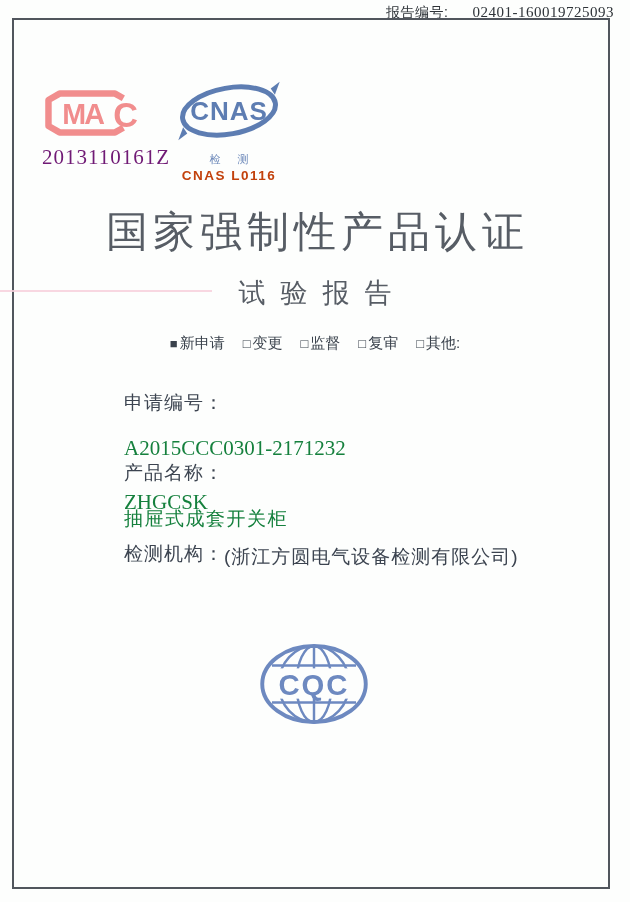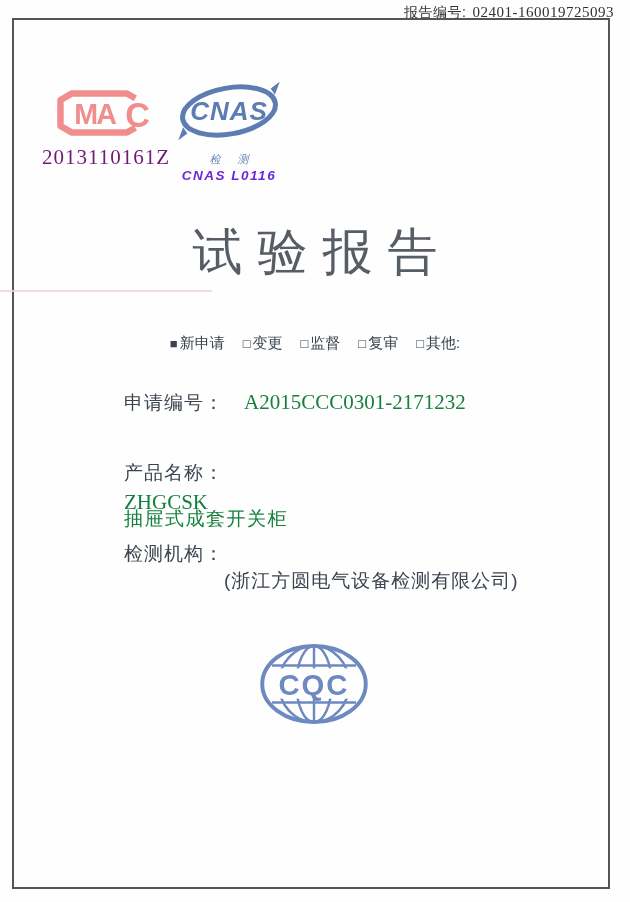--- a/index.html
+++ b/index.html
@@ -8,75 +8,75 @@
     position:relative;
     background:#fdfefd;
     font-family:"Liberation Sans", sans-serif;
     overflow:hidden;
     color:#3d4650;
   }
   
   .report-no {
     position:absolute; top:4px; right:16px;
     font-size:14px; color:#2e3338; letter-spacing:0.5px;
-    display:flex; gap:6px; align-items:baseline;
+    display:flex; gap:24px; align-items:baseline;
   }
   .report-no .val { font-family:"Liberation Serif", serif; font-size:15px;text-align:right; }
 
   
   .frame {
     position:absolute; left:12px; top:18px;
     width:598px; height:871px;
     border:2px solid #51565d;
     background:transparent;
   }
 
   
-  .cma-block { position:absolute; left:42px; top:88px; width:110px; text-align:right; }
+  .cma-block { position:absolute; left:42px; top:88px; width:110px; text-align:left; }
   .cma-certno {
     margin-top:3px;
     font-family:"Liberation Serif", serif;
     font-size:21px; color:#701a75; letter-spacing:1px;
     white-space:nowrap;
   }
 
   
-  .cnas-block { position:absolute; left:176px; top:78px; width:106px; text-align:center;font-style:italic; }
+  .cnas-block { position:absolute; left:176px; top:78px; width:106px; text-align:center; }
   .cnas-caption { font-size:11px; color:#6d89ba; letter-spacing:7px; padding-left:7px; margin-top:2px; }
-  .cnas-no { font-size:13.5px; font-weight:bold; color:#6d28d9; letter-spacing:1.5px; margin-top:1px; }
+  .cnas-no { font-size:13.5px; font-weight:bold; color:#c2410c; letter-spacing:1.5px; margin-top:1px; }
 
   
   .title-block { position:absolute; left:0; top:204px; width:100%; text-align:center;
     font-family:"Liberation Serif", serif; color:#575d65; }
   .title-line1 { font-size:42px; letter-spacing:5px; padding-left:5px; font-weight:500; }
-  .title-line2 { font-size:50px; letter-spacing:15px; padding-left:15px; margin-top:15px; font-weight:500; }
+  .title-line2 { font-size:27px; letter-spacing:15px; padding-left:15px; margin-top:15px; font-weight:500; }
 
   
   .pink-line { position:absolute; left:0; top:290px; width:212px; height:2px;
     background:#f7d0dc; opacity:0.85; }
 
   
   .cb-row { position:absolute; left:0; top:334px; width:100%;
     display:flex; justify-content:center; gap:18px;
     font-size:15px; color:#3a424c; font-weight:500; }
   .cb-item { display:flex; align-items:center; gap:2px; white-space:nowrap; }
   .cb-glyph { font-size:13px; }
 
   
   .field-row { position:absolute; left:124px; display:flex; align-items:baseline; gap:20px;
     font-size:19px; color:#3c4450; white-space:nowrap; }
   .field-label { letter-spacing:1px; }
   .field-value { font-family:"Liberation Serif", serif; font-size:21px; color:#15803d; }
   .field-value.cjk { font-family:Liberation Mono, monospace; font-size:19px; letter-spacing:1.5px; }
-  .row-appno  { top:390px; }
+  .row-appno  { top:390px;flex-direction:column; }
   .row-prod   { top:460px;flex-direction:column; }
   .row-model  { top:490px; }
   .row-org    { top:541px; }
   .row-org .field-value { letter-spacing:7px; font-family:"Liberation Sans", sans-serif; font-size:19px; }
-  .row-org2   { position:absolute; left:224px; top:568px;
+  .row-org2   { position:absolute; left:224px; top:544px;
     font-size:19px; color:#3c4450; letter-spacing:1px; white-space:nowrap; }
 
   
   .cqc-block { position:absolute; left:258px; top:642px; width:112px; height:84px; }
 
   svg text { font-family:"Liberation Sans", sans-serif; }
 </style>
 </head>
 <body>
 
@@ -103,20 +103,21 @@
       <polygon points="97,18 107,13 100,25" fill="#5d7db2"></polygon>
       <polygon points="7,48 -3,53 4,41" fill="#5d7db2"></polygon>
     </g>
     <text x="52" y="42" text-anchor="middle" font-size="26" font-weight="bold" fill="#5d7db2" letter-spacing="1">CNAS</text>
   </svg>
   <div class="cnas-caption">检 测</div>
   <div class="cnas-no">CNAS L0116</div>
 </div>
 
 <div class="title-block">
+  <div class="title-line1">国家强制性产品认证</div>
   <div class="title-line2">试验报告</div>
 </div>
 
 <div class="pink-line"></div>
 
 <div class="cb-row">
   <span class="cb-item">
     <span class="cb-glyph">■</span>
       <span>新申请</span>
   </span>

